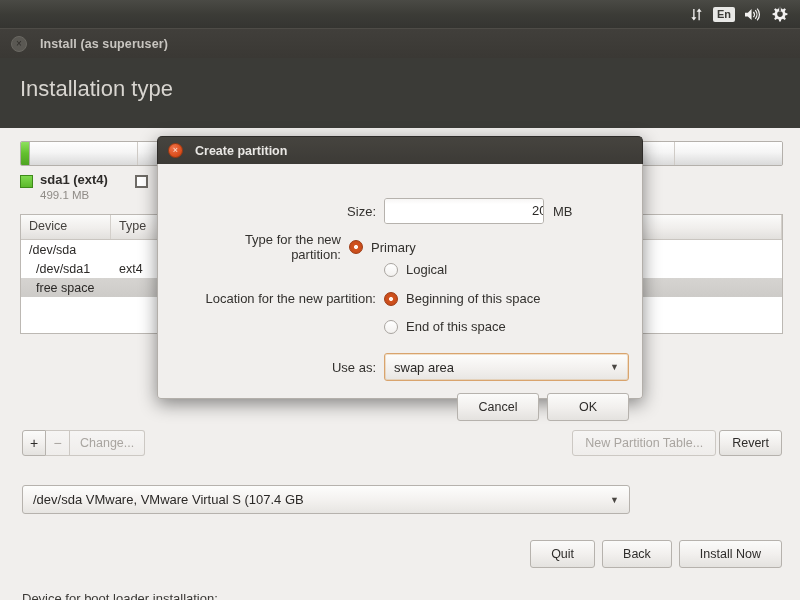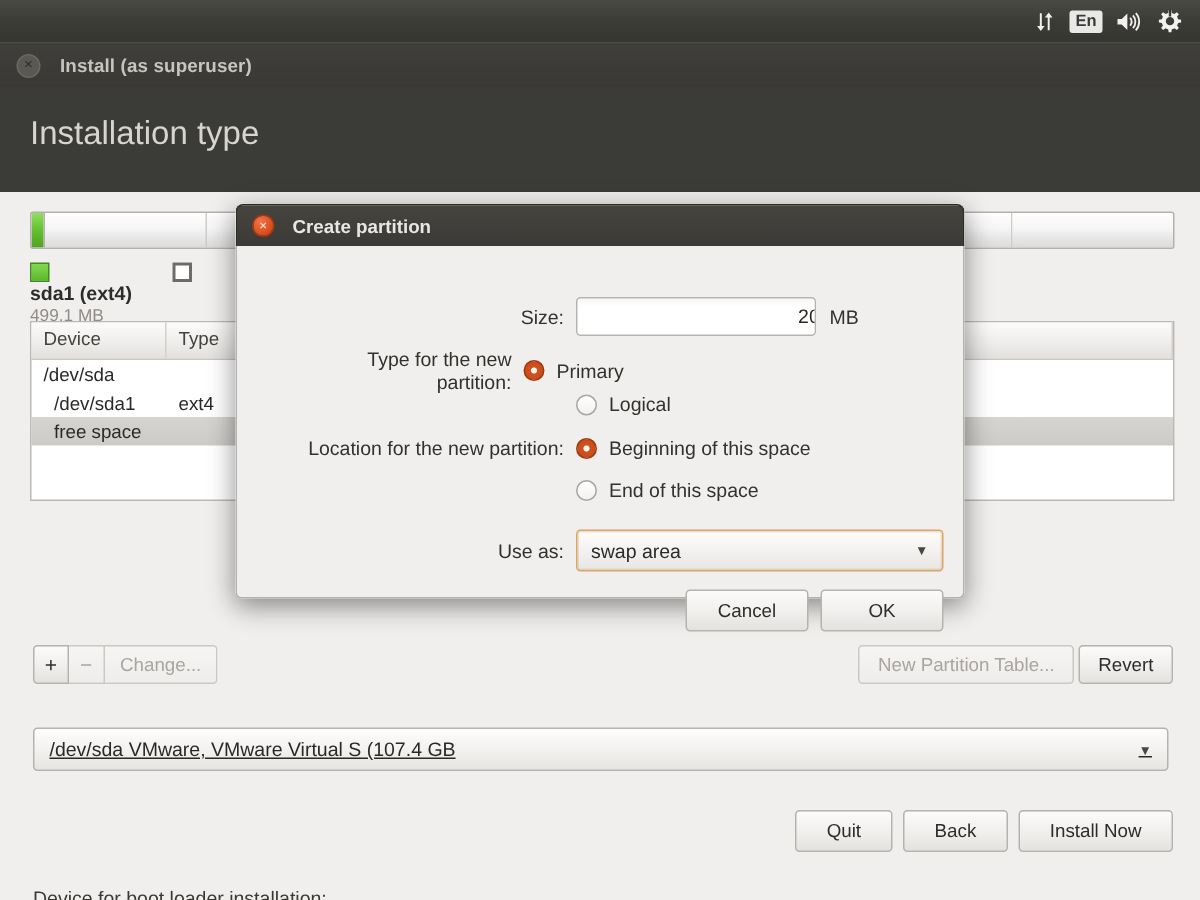--- a/index.html
+++ b/index.html
@@ -73,21 +73,21 @@
     flex: 1; height: 100%; border-right: 1px solid #cfcbc6;
     background: linear-gradient(to bottom, #fefefe 0%, #f5f5f5 45%, #dadada 100%);
   }
   #part-bar .seg-free:last-child { border-right: none; }
 
   
   #legend {
     position: absolute; left: 20px; top: 44px; display: flex; align-items: flex-start;
     gap: 0;
   }
-  .legend-entry { display: flex; align-items: flex-start; flex-direction: column; }
+  .legend-entry { display: flex; align-items: flex-start; }
   .legend-swatch {
     width: 13px; height: 13px; margin-top: 3px; margin-right: 7px;
     background: linear-gradient(to bottom, #7fd94e 0%, #5cb92c 100%);
     border: 1px solid #3e8a1a;
   }
   .legend-swatch.hollow {
     background: #ffffff; border: 2px solid #6e6b66;
   }
   .legend-text-main { font-size: 13px; font-weight: bold; color: #2e2c2a; line-height: 16px; }
   .legend-text-sub { font-size: 11.5px; color: #8f8b86; line-height: 15px; }
@@ -141,25 +141,25 @@
 
   #ptoolbar-right {
     position: absolute; right: 18px; top: 302px; display: flex; gap: 3px;
   }
 
   
   #boot-label {
     position: absolute; left: 22px; top: 463px; font-size: 13px; color: #3b3936;
   }
   #boot-combo {
-    position: absolute; left: 22px; top: 357px; width: 757px; height: 29px;
+    position: absolute; left: 22px; top: 357px; width: 608px; height: 29px;
     background: linear-gradient(to bottom, #fdfdfc 0%, #f4f2f0 50%, #e7e5e2 100%);
     border: 1px solid #b6b2ad; border-radius: 3px;
     display: flex; align-items: center; padding: 0 10px;
-    font-size: 13px; color: #2b2927; text-decoration: underline;
+    font-size: 13px; color: #2b2927;
   }
   #boot-combo .combo-arrow { margin-left: auto; color: #4a4743; font-size: 9px; }
 
   
   #navbar { position: absolute; right: 18px; top: 412px; display: flex; gap: 7px; }
   #navbar .btn { height: 28px; padding: 0 20px; line-height: 26px; }
 
   
   #dialog {
     position: absolute; left: 157px; top: 136px; width: 486px; height: 263px;

